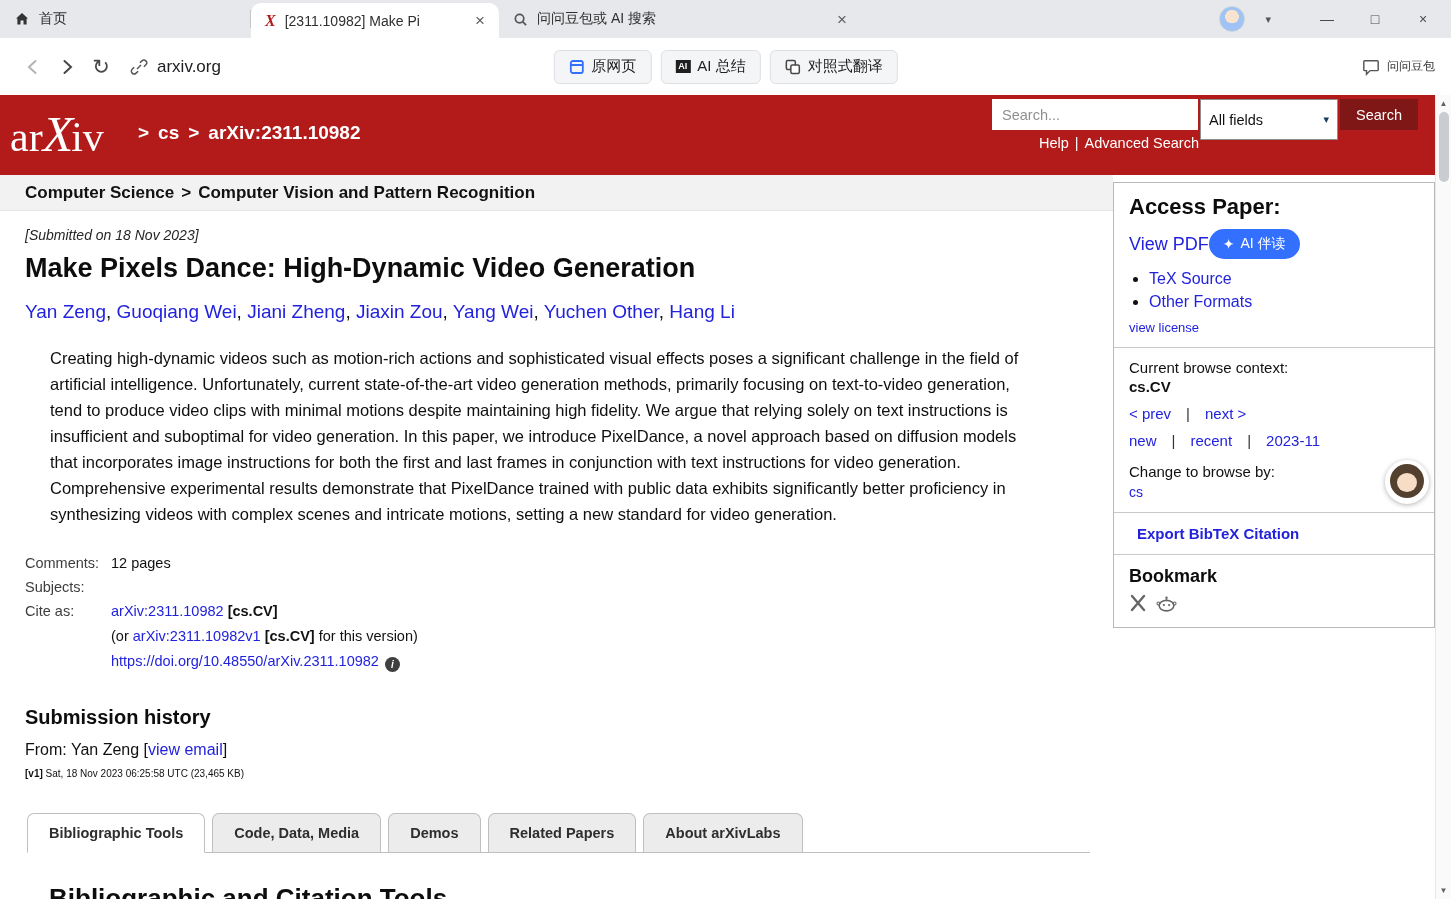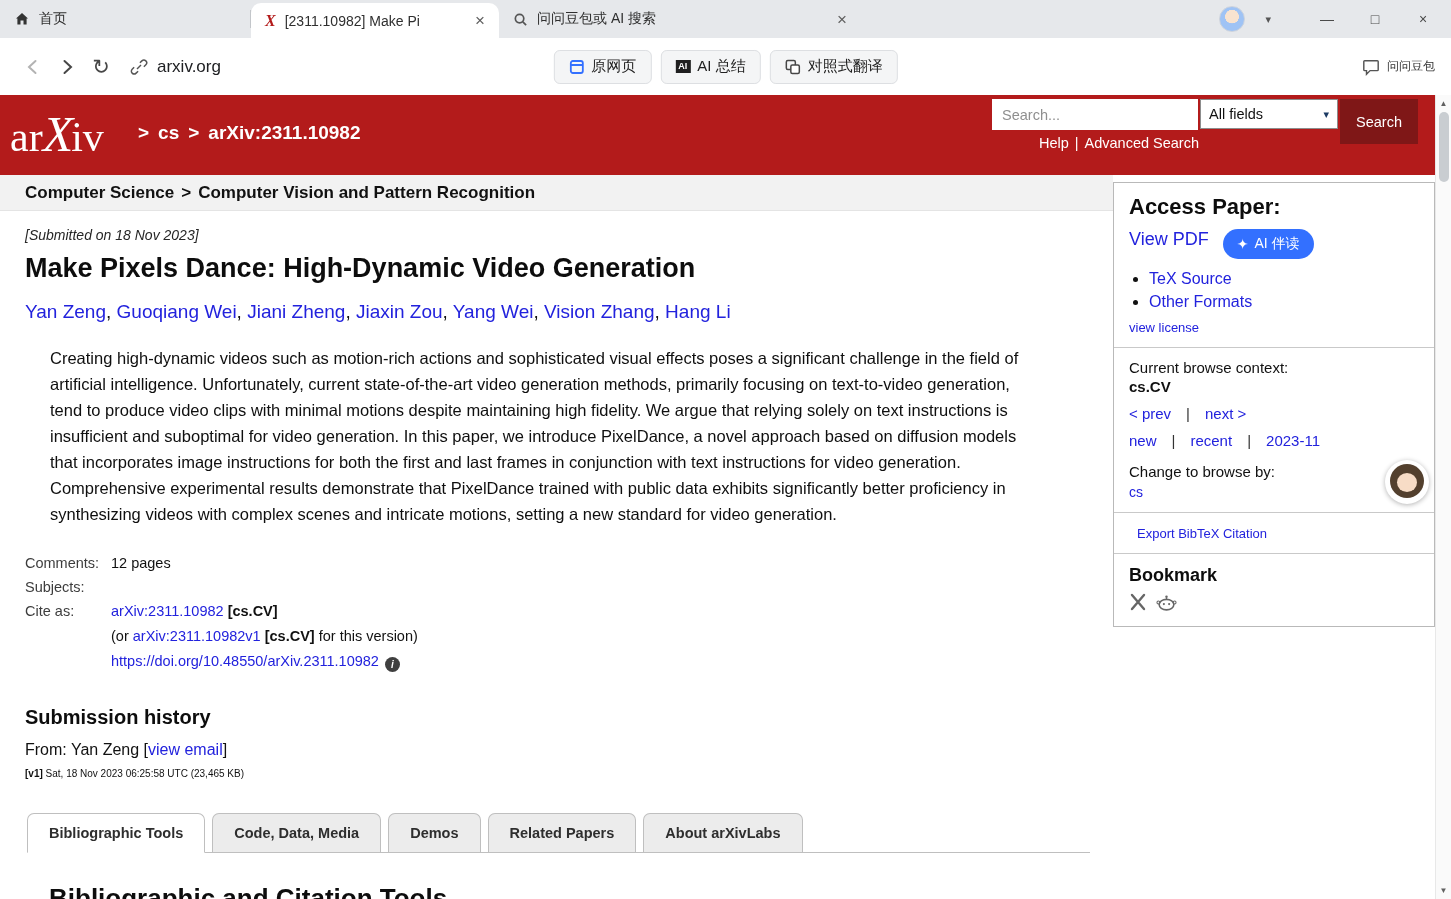--- a/index.html
+++ b/index.html
@@ -38,24 +38,24 @@
 
   
   .banner{height:80px;background:var(--arxiv-red);position:relative;color:#fff}
   .arxiv-logo{position:absolute;left:10px;top:12px;font-family:"Liberation Serif",serif;font-size:42px;line-height:1.1;color:#fff}
   .arxiv-logo .chi{font-style:italic;font-size:50px;letter-spacing:-2px}
   .banner-crumb{position:absolute;left:138px;top:27px;font-size:19px;font-weight:bold;display:flex;gap:9px;align-items:baseline}
   .banner-crumb a{color:#fff}
   .search-form{position:absolute;top:4px;right:33px;display:flex;gap:2px}
   .search-input{width:206px;height:31px;border:none;padding:0 10px;font-size:14.5px;font-family:inherit;color:#222}
   .search-input::placeholder{color:#8f8f8f}
-  .field-select{width:138px;height:30px;background:#fff;border:1px solid #8d8d8d;display:flex;align-items:center;
+  .field-select{width:138px;height:41px;background:#fff;border:1px solid #8d8d8d;display:flex;align-items:center;
     justify-content:space-between;padding:0 8px;font-size:14.5px;color:#111;cursor:pointer}
   .field-select .chev2{color:#1b3a63;font-size:11px}
-  .search-btn{width:78px;height:45px;background:var(--search-btn-red);color:#fff;border:none;font-size:14.5px;
+  .search-btn{width:78px;height:31px;background:var(--search-btn-red);color:#fff;border:none;font-size:14.5px;
     font-family:inherit;cursor:pointer}
   .help-line{position:absolute;top:40px;right:252px;font-size:14.5px;display:flex;gap:6px}
   .help-line a{color:#fff}
   .help-line .pipe{color:#fff}
 
   
   .page{position:relative;height:724px;background:#fff}
   .subject-bar{height:36px;background:#f2f2f2;margin-right:338px;display:flex;align-items:center;gap:7px;
     padding:0 25px;font-size:17px;font-weight:bold;color:#111;border-bottom:1px solid #e4e4e4}
   .main{padding:16px 380px 0 25px}
@@ -85,35 +85,35 @@
     border:1px solid #bfbfbf;border-bottom:none;border-radius:7px 7px 0 0;cursor:pointer}
   .labs-tab.active{background:#fff;border-bottom:1px solid #fff;margin-bottom:-1px;position:relative;z-index:2}
   .labs-panel{border-top:1px solid #bfbfbf;padding:30px 0 0 22px}
   .labs-heading{font-size:26px;font-weight:bold;color:#0d0d0d}
 
   
   .sidebar{position:absolute;top:7px;right:16px;width:322px;background:#fff;border:1px solid #b9b9b9}
   .sb-sec{padding:11px 15px;border-bottom:1px solid #c9c9c9;position:relative}
   .sb-sec:last-child{border-bottom:none}
   .access-h{font-size:22px;font-weight:bold;color:#0d0d0d}
-  .pdf-row{display:flex;align-items:flex-start;gap:14px;margin-top:9px}
+  .pdf-row{display:flex;align-items:center;margin-top:9px}
   .pdf-link{font-size:18px}
   .ai-pill{display:inline-flex;align-items:center;gap:6px;background:var(--ai-blue);color:#fff;border:none;
     border-radius:16px;padding:6px 14px;font-size:14px;font-family:inherit;cursor:pointer}
   .sb-ul{margin:8px 0 0 20px;font-size:16px;line-height:23px;color:#111}
   .license{display:inline-block;margin-top:7px;font-size:13px}
   .ctx-label{font-size:15px;color:#111}
   .ctx-val{font-size:15px;font-weight:bold;margin-top:2px;color:#111}
   .nav-row{display:flex;gap:15px;font-size:15px;margin-top:10px;align-items:center}
   .nav-sep{color:#333}
   .change-label{font-size:15px;margin-top:14px;color:#111}
   .change-link{font-size:14px;margin-top:4px;display:inline-block}
   .refs-h{font-size:18px;color:#181818}
   .refs-ul{margin:7px 0 0 20px;font-size:15px;line-height:22px;color:#111}
-  .export-link{font-size:13px;font-weight:normal;display:inline-block;padding:1px 0 1px 8px}
+  .export-link{font-size:15px;font-weight:bold;display:inline-block;padding:1px 0 1px 8px}
   .bm-h{font-size:18px;font-weight:bold;color:#0d0d0d}
   .bm-icons{display:flex;gap:9px;margin-top:7px;align-items:center}
   .assistant-avatar{position:absolute;right:5px;top:112px;width:44px;height:44px;border-radius:50%;background:#fff;
     box-shadow:0 1px 5px rgba(0,0,0,.3);overflow:hidden;cursor:pointer;z-index:5}
   .av-hair{position:absolute;left:5px;top:4px;width:34px;height:34px;border-radius:50%;background:#53402e}
   .av-face{position:absolute;left:12px;top:13px;width:20px;height:19px;border-radius:50%;background:#f7dcc6}
 
   
   .scrollbar{position:absolute;top:95px;right:0;width:16px;height:804px;background:#fafafa;border-left:1px solid #e8e8e8}
   .sb-up,.sb-down{position:absolute;left:0;width:100%;text-align:center;font-size:8px;color:#606060;cursor:pointer}
@@ -230,21 +230,21 @@
 <div class="page">
   <div class="subject-bar">
     <span>Computer Science</span>
     <span>&gt;</span>
     <span>Computer Vision and Pattern Recognition</span>
   </div>
 
   <div class="main">
     <div class="submitted">[Submitted on 18 Nov 2023]</div>
     <h1 class="title">Make Pixels Dance: High-Dynamic Video Generation</h1>
-    <div class="authors"><span class="author"><a>Yan Zeng</a></span><span class="author"><a>Guoqiang Wei</a></span><span class="author"><a>Jiani Zheng</a></span><span class="author"><a>Jiaxin Zou</a></span><span class="author"><a>Yang Wei</a></span><span class="author"><a>Vision Zhang</a></span><span class="author"><a>Hang Li</a></span>
+    <div class="authors"><span class="author"><a>Yan Zeng</a></span><span class="author"><a>Guoqiang Wei</a></span><span class="author"><a>Jiani Zheng</a></span><span class="author"><a>Jiaxin Zou</a></span><span class="author"><a>Yang Wei</a></span><span class="author"><a>Yuchen Other</a></span><span class="author"><a>Hang Li</a></span>
     </div>
     <p class="abstract">Creating high-dynamic videos such as motion-rich actions and sophisticated visual effects poses a significant challenge in the field of artificial intelligence. Unfortunately, current state-of-the-art video generation methods, primarily focusing on text-to-video generation, tend to produce video clips with minimal motions despite maintaining high fidelity. We argue that relying solely on text instructions is insufficient and suboptimal for video generation. In this paper, we introduce PixelDance, a novel approach based on diffusion models that incorporates image instructions for both the first and last frames in conjunction with text instructions for video generation. Comprehensive experimental results demonstrate that PixelDance trained with public data exhibits significantly better proficiency in synthesizing videos with complex scenes and intricate motions, setting a new standard for video generation.</p>
 
     <div class="meta">
       <div class="meta-row">
         <div class="meta-label">Comments:</div>
         <div class="meta-value">12 pages</div>
       </div>
       <div class="meta-row">
         <div class="meta-label">Subjects:</div>

